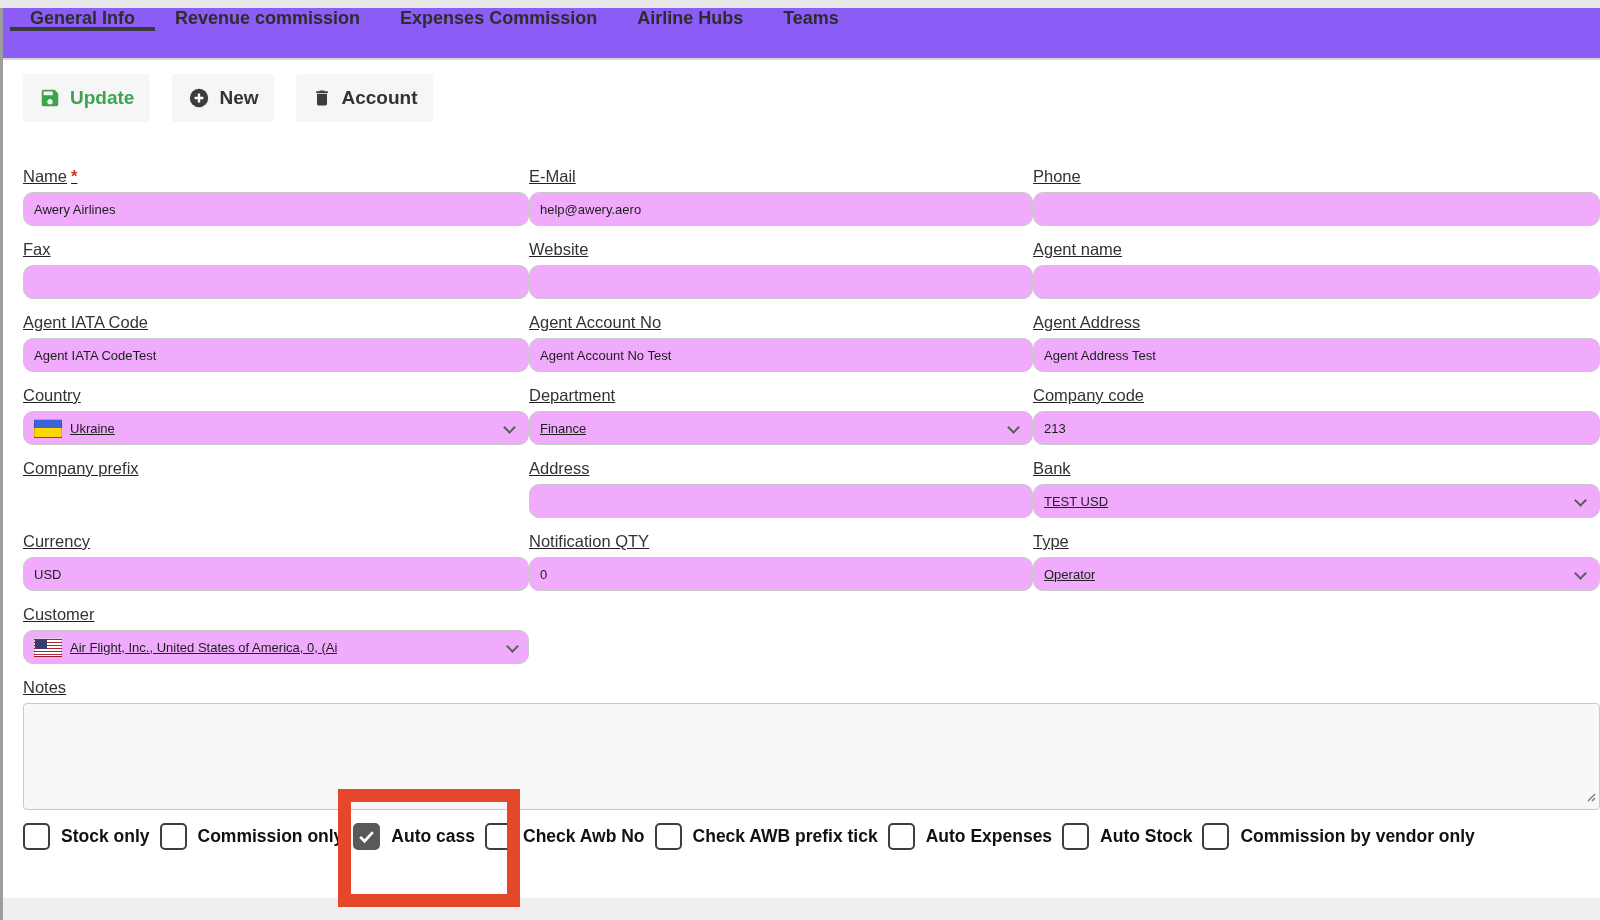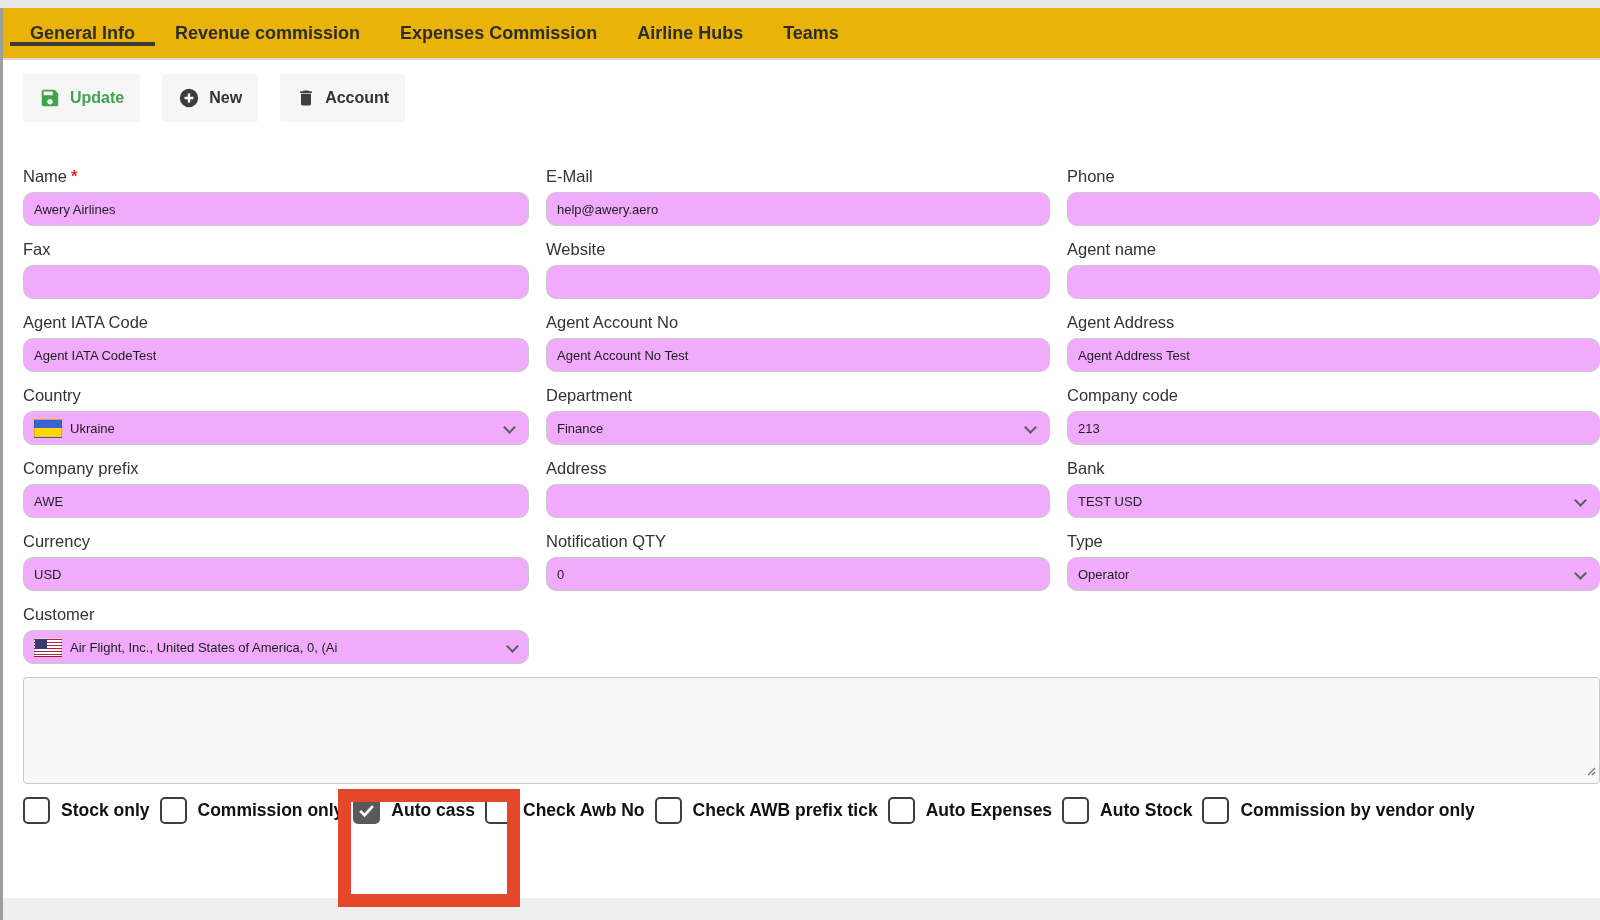--- a/index.html
+++ b/index.html
@@ -5,36 +5,36 @@
   * { margin:0; padding:0; box-sizing:border-box; }
   html,body { width:1600px; height:920px; }
   body {
     font-family:"Liberation Sans", sans-serif;
     background:#ffffff; color:#222; overflow:hidden; position:relative;
   }
   .top-strip { height:8px; background:#e9e9e9; }
   .left-edge { position:absolute; left:0; top:8px; bottom:0; width:3px; background:#9e9e9e; z-index:5; }
 
   
-  .tabbar { display:flex; align-items:center; height:52px; padding-left:10px;
-            border-bottom:2px solid #d9d9d9; background:#eab308; }
+  .tabbar { display:flex; align-items:flex-start; height:52px; padding-left:10px;
+            border-bottom:2px solid #d9d9d9; background:#8b5cf6; }
   .tab { display:flex; align-items:center; padding:0 20px; font-size:18px; font-weight:700;
          color:#2d2d2d; position:relative; cursor:pointer; }
   .tab.active::after { content:""; position:absolute; left:0; right:0; bottom:-2px; height:4px; background:#3a3a3a; }
 
   
   .toolbar { display:flex; gap:22px; padding:14px 0 0 23px; }
   .btn { display:inline-flex; align-items:center; gap:9px; height:48px; padding:0 16px;
-         background:#f6f6f6; border-radius:3px; font-size:16px; font-weight:700; color:#333; cursor:pointer; }
+         background:#f6f6f6; border-radius:3px; font-size:19px; font-weight:700; color:#333; cursor:pointer; }
   .btn-update { color:#3fa34d; }
   .btn svg { display:block; }
 
   
   .form { display:grid; grid-template-columns:506px 504px minmax(0,1fr);
-          column-gap:17px; padding:44px 0 0 23px; align-items:start; }
+          padding:44px 0 0 23px; align-items:start;text-decoration:underline; }
   .fld { margin-bottom:13px; }
   .fld .lab { display:block; font-size:16.5px; line-height:20px; color:#333; margin-bottom:6px; white-space:nowrap; }
   .req { color:#d93025; margin-left:4px; font-weight:700; }
   .inp, .sel {
     width:100%; height:34px; background:#f0abfc; border:1px solid #c9c9c9; border-radius:10px;
     font-family:"Liberation Sans", sans-serif; font-size:13px; color:#1d1d1d; padding:0 10px; outline:none;
   }
   .sel { display:flex; align-items:center; gap:8px; position:relative; cursor:pointer; }
   .sel-text { white-space:nowrap; overflow:hidden; }
   .chev { position:absolute; right:14px; top:11px; width:9px; height:9px;
@@ -165,21 +165,20 @@
       <span class="chev"></span>
     </div>
   </div>
 
   <div class="fld">
     <label class="lab">Company code</label>
     <input class="inp" readonly="" value="213" style="">
   </div>
   <div class="fld">
     <label class="lab">Company prefix</label>
-    <input class="inp" readonly="" value="AWE" style="">
   </div>
   <div class="fld">
     <label class="lab">Address</label>
     <input class="inp" readonly="" value="" style="">
   </div>
 
   <div class="fld">
     <label class="lab">Bank</label>
     <div class="sel">
       <span class="sel-text">TEST USD</span>
@@ -206,20 +205,21 @@
     <label class="lab">Customer</label>
     <div class="sel chev-tight">
       <span class="flag flag-us"></span>
       <span class="sel-text">Air Flight, Inc., United States of America, 0,  (Ai</span>
       <span class="chev"></span>
     </div>
   </div>
   <div class="fld"></div>
 
   <div class="fld notes-fld">
+    <label class="lab">Notes</label>
     <div class="notes-area">
       <span></span>
       <span class="resize-handle">
         <svg width="12" height="12" viewBox="0 0 12 12">
             <path d="M11 4 4 11M11 8 8 11" stroke="#7a7a7a" stroke-width="1.4" fill="none"></path>
           </svg>
       </span>
     </div>
   </div>
 </div>

